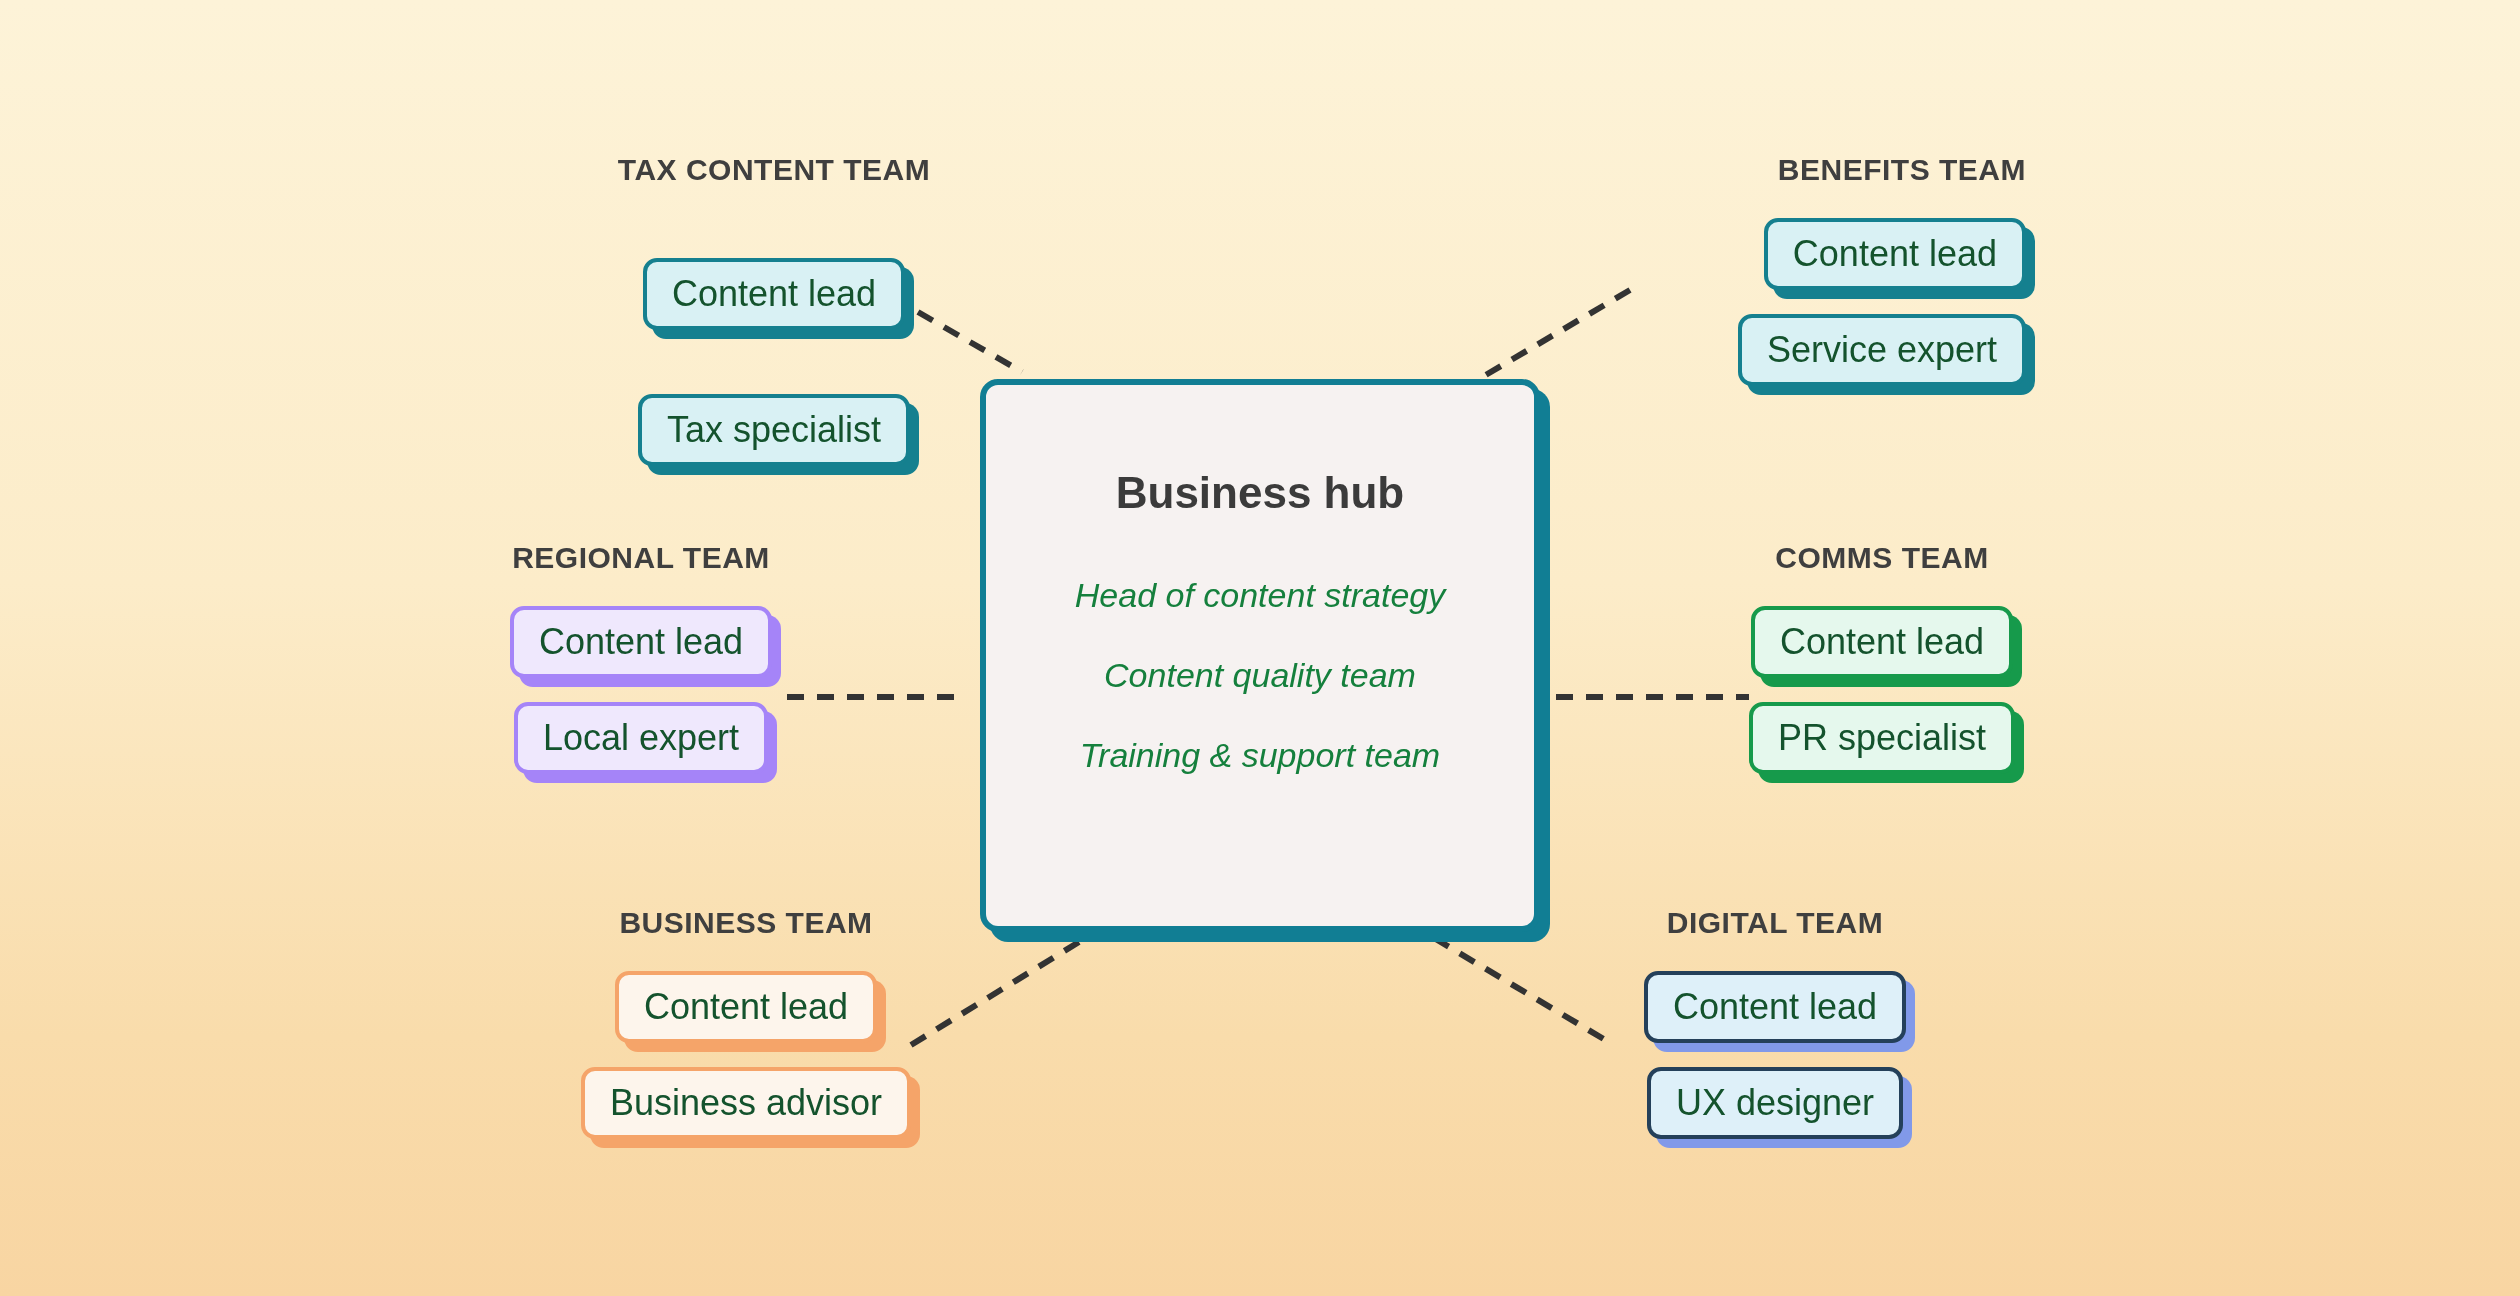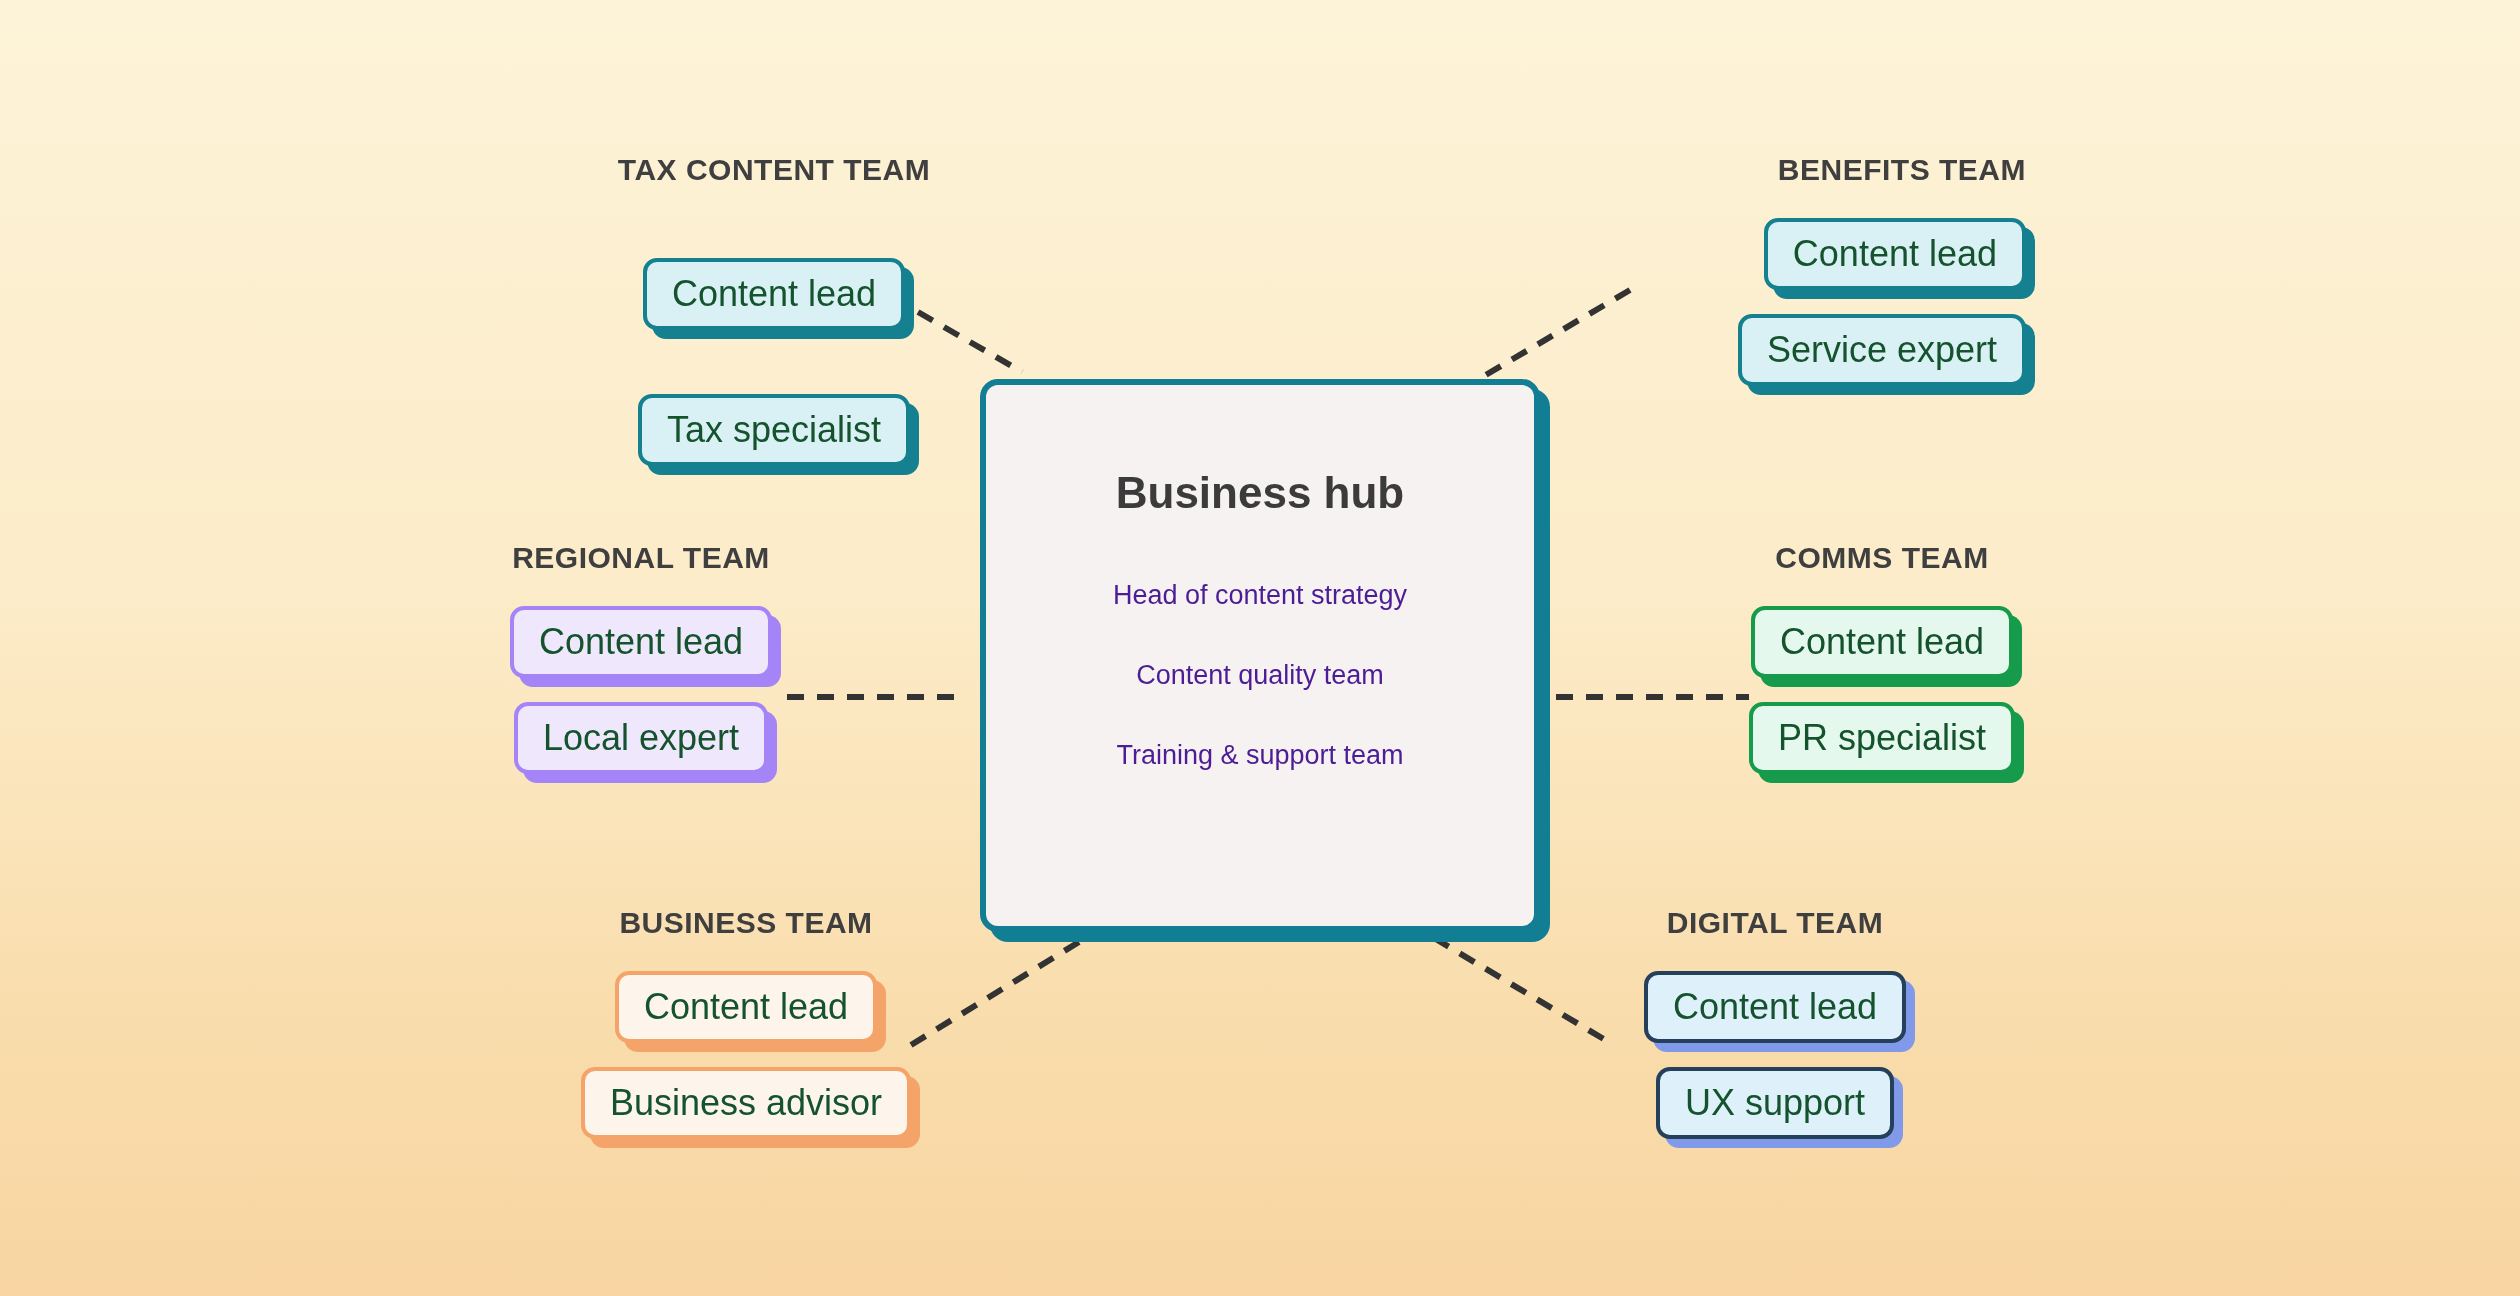--- a/index.html
+++ b/index.html
@@ -96,24 +96,25 @@
     color: #3b3b3b;
   }
   .hub-roles {
     margin-top: 56px;
     display: flex;
     flex-direction: column;
     align-items: center;
     gap: 40px;
   }
   .hub-role {
-    font-size: 27px;
+    font-size: 34px;
     line-height: 40px;
-    color: #4c1d95;
+    color: #15803d;
     white-space: nowrap;
+    font-style: italic;
   }
 </style>
 </head>
 <body>
 
 <div class="canvas">
 
   <svg class="connector-layer" viewBox="0 0 2520 1296" xmlns="http://www.w3.org/2000/svg">
     <line class="connector" x1="892" y1="297" x2="1022" y2="372"></line>
     <line class="connector" x1="1630" y1="290" x2="1484" y2="376"></line>
@@ -149,21 +150,21 @@
 
   <div class="team team-business">
     <div class="team-label">BUSINESS TEAM</div>
     <div class="role-box orange">Content lead</div>
     <div class="role-box orange">Business advisor</div>
   </div>
 
   <div class="team team-digital">
     <div class="team-label">DIGITAL TEAM</div>
     <div class="role-box navy">Content lead</div>
-    <div class="role-box navy">UX support</div>
+    <div class="role-box navy">UX designer</div>
   </div>
 
   <div class="hub">
     <div class="hub-title">Business hub</div>
     <div class="hub-roles">
       <div class="hub-role">Head of content strategy</div>
       <div class="hub-role">Content quality team</div>
       <div class="hub-role">Training &amp; support team</div>
     </div>
   </div>

